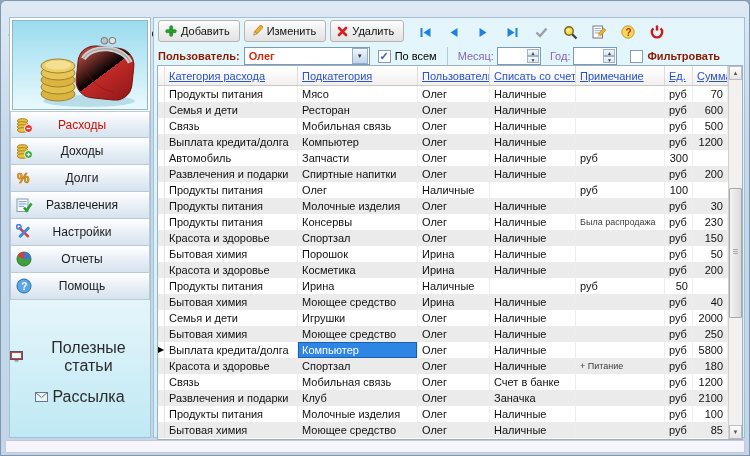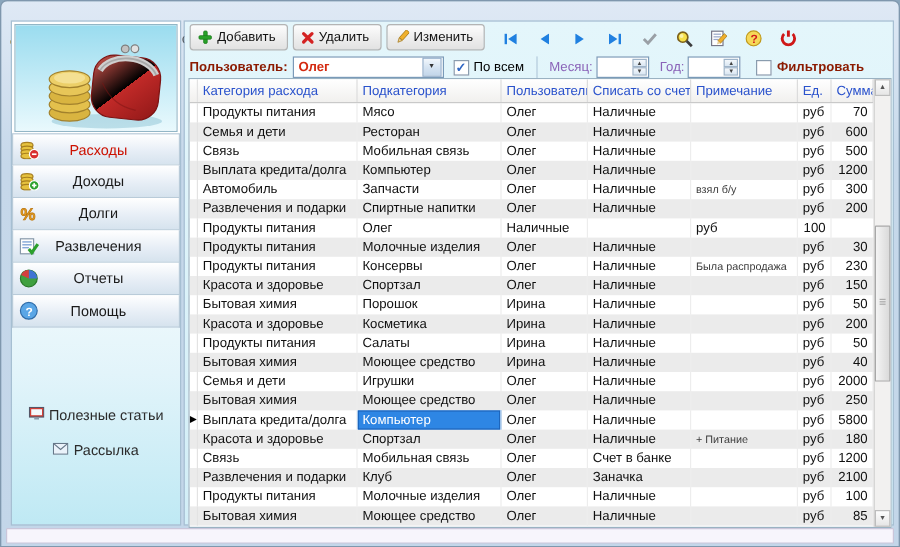--- a/index.html
+++ b/index.html
@@ -28,21 +28,21 @@
   .logo { position:absolute; left:2px; top:2px; width:136px; height:90px; border:1px solid #93b6c6; }
   .side-nav { position:absolute; left:0px; top:93px; width:140px; }
   .side-btn { position:relative; width:100%; height:27px; display:flex; align-items:center;
     background:linear-gradient(180deg,#ffffff,#e7eef6 55%,#d6e3ee); border:1px solid #b9cbd9; border-top:none;
     font-size:12px; color:#1b1b1b; cursor:default; }
   .side-btn:first-child { border-top:1px solid #b9cbd9; }
   .side-btn .sicon { width:26px; display:flex; justify-content:center; }
   .side-btn .slabel { flex:1; text-align:center; margin-right:22px; }
   .side-btn.active .slabel { color:var(--active-red); font-weight:normal; }
   .side-links { position:absolute; left:0; top:308px; width:140px; text-align:center; }
-  .side-link { display:inline-flex; align-items:center; gap:4px; font-size:12px; color:#2b2b2b; margin-top:13px; cursor:pointer; }
+  .side-link { display:inline-flex; align-items:center; gap:4px; font-size:16px; color:#2b2b2b; margin-top:13px; cursor:pointer; }
 
   
   .main { position:absolute; left:152px; top:16px; width:592px; height:421px;
     background:linear-gradient(180deg,#e4f6fb,#d2eef7); border:1px solid #a6bfd2; }
 
   .toolbar { position:absolute; left:4px; top:2px; height:24px; display:flex; gap:4px; }
   .tbtn { height:22px; display:flex; align-items:center; gap:4px; padding:0 9px 0 6px;
     background:linear-gradient(180deg,#fdfdfd,#f0f0f0 45%,#e2e2e2); border:1px solid #b4b4b4; border-radius:3px;
     font-size:11px; color:#111; }
   .tool-icons { display:flex; align-items:center; gap:13px; margin-left:9px; }
@@ -62,21 +62,21 @@
   .spin .sb { position:absolute; right:1px; width:12px; height:7px; background:linear-gradient(180deg,#f4f8fc,#d9e6f2);
     border:1px solid #9fb4c9; font-size:5px; line-height:6px; text-align:center; color:#444; }
   .spin .up { top:1px; } .spin .dn { bottom:1px; }
   .boldred { font-weight:bold; color:var(--maroon); }
 
   
   .grid { position:absolute; left:3px; top:47px; width:586px; height:375px; background:#fff; border:1px solid #9ab2c2; }
   .grid-inner { position:absolute; left:0; top:0; right:14px; bottom:0; overflow:hidden; }
   .trow { display:grid; grid-template-columns:7px 133px 120px 72px 86px 89px 28px 1fr; height:16px; line-height:16px; }
   .thead { height:20px; line-height:20px; background:linear-gradient(180deg,#ffffff,#f1f0ee); border-bottom:1px solid #c9c9c9; }
-  .thead .cell { color:var(--header-blue); border-right:1px solid #dcdcdc; }
+  .thead .cell { color:var(--header-blue); border-right:1px solid #dcdcdc;text-decoration:underline; }
   .cell { font-size:11px; color:#101010; padding-left:4px; white-space:nowrap; overflow:hidden; border-right:1px solid #ededed; }
   .cell.ind { padding:0; border-right:1px solid #e3e3e3; font-size:8px; text-align:center; color:#000; }
   .trow.stripe { background:#ebebeb; }
   .cell.num { text-align:right; padding-right:4px; padding-left:0; }
   .cell.note { font-size:9px; color:#3c3c3c; line-height:17px; }
   .cell.sel { background:var(--sel-blue); color:#fff; box-shadow:inset 0 0 0 1px #1a5fb4; }
 
   
   .vscroll { position:absolute; right:0; top:0; bottom:0; width:14px; background:#f2f1f0; border-left:1px solid #cfcfcf; }
   .varrow { position:absolute; left:0; width:13px; height:14px; background:linear-gradient(180deg,#fdfdfd,#e6e6e6);
@@ -197,20 +197,30 @@
               <rect x="2.6" y="5.4" width="7.8" height="1.2" fill="#86a8d8"></rect>
               <rect x="2.6" y="7.8" width="5.5" height="1.2" fill="#86a8d8"></rect>
               <path d="M8 9.5 L10.5 12.5 L15.5 5.5" stroke="#2ca02c" stroke-width="2.6" fill="none"></path>
             </svg>
           </span>
           <span class="slabel">Развлечения</span>
         </div>
         <div class="side-btn">
           <span class="sicon">
             <svg width="16" height="16">
+              <rect x="1" y="7" width="14" height="2.6" rx="1" fill="#d84038" transform="rotate(45 8 8)"></rect>
+              <rect x="1" y="6.8" width="14" height="3" rx="1" fill="#4286dc" transform="rotate(-45 8 8)"></rect>
+              <circle cx="2.8" cy="2.8" r="2.2" fill="none" stroke="#4286dc" stroke-width="1.6"></circle>
+            </svg>
+          </span>
+          <span class="slabel">Настройки</span>
+        </div>
+        <div class="side-btn">
+          <span class="sicon">
+            <svg width="16" height="16">
               <circle cx="8" cy="8" r="7" fill="#3fa03f" stroke="#2a7a2a"></circle>
               <path d="M8 8 L8 1 A7 7 0 0 1 15 8 z" fill="#3f74d4"></path>
               <path d="M8 8 L1.6 5.2 A7 7 0 0 1 8 1 z" fill="#d43f3f"></path>
             </svg>
           </span>
           <span class="slabel">Отчеты</span>
         </div>
         <div class="side-btn">
           <span class="sicon">
             <svg width="16" height="16">
@@ -245,36 +255,36 @@
             <span style="display:inline-flex">
               <svg width="12" height="12">
                 <rect x="4.7" y="0.8" width="3" height="10.4" rx="1" fill="#28a228" stroke="#1c7a1c" stroke-width="0.6"></rect>
                 <rect x="0.8" y="4.7" width="10.4" height="3" rx="1" fill="#28a228" stroke="#1c7a1c" stroke-width="0.6"></rect>
               </svg>
             </span>
             <span>Добавить</span>
           </span>
           <span class="tbtn">
             <span style="display:inline-flex">
-              <svg width="11" height="11">
-                <path d="M2 2 L9 9 M9 2 L2 9" stroke="#d42222" stroke-width="2.7" stroke-linecap="round"></path>
-              </svg>
-            </span>
-            <span>Удалить</span>
-          </span>
-          <span class="tbtn">
-            <span style="display:inline-flex">
               <svg width="12" height="12">
                 <g transform="rotate(42 6 6)">
                   <rect x="4.6" y="-1" width="3.4" height="8.6" fill="#f0b02c" stroke="#a87a14" stroke-width="0.7"></rect>
                   <path d="M4.6 8 L6.3 11.4 L8 8 z" fill="#e8cf9a" stroke="#a87a14" stroke-width="0.6"></path>
                 </g>
               </svg>
             </span>
             <span>Изменить</span>
+          </span>
+          <span class="tbtn">
+            <span style="display:inline-flex">
+              <svg width="11" height="11">
+                <path d="M2 2 L9 9 M9 2 L2 9" stroke="#d42222" stroke-width="2.7" stroke-linecap="round"></path>
+              </svg>
+            </span>
+            <span>Удалить</span>
           </span>
         </span>
       <span class="tool-icons" id="tb-icons">
           <span class="tool-ic">
             <svg width="11" height="9">
               <rect x="0.5" y="0" width="2" height="9" fill="#2080e0"></rect>
               <path d="M10.5 0 L3.5 4.5 L10.5 9 z" fill="#2080e0"></path>
             </svg>
           </span>
           <span class="tool-ic">
@@ -409,21 +419,20 @@
               <span class="cell note"></span>
               <span class="cell">руб</span>
               <span class="cell num">1200</span>
             </div>
             <div class="trow">
               <span class="cell ind"></span>
               <span class="cell">Автомобиль</span>
               <span class="cell">Запчасти</span>
               <span class="cell">Олег</span>
               <span class="cell">Наличные</span>
-              <span class="cell note">взял б/у</span>
               <span class="cell">руб</span>
               <span class="cell num">300</span>
             </div>
             <div class="trow stripe">
               <span class="cell ind"></span>
               <span class="cell">Развлечения и подарки</span>
               <span class="cell">Спиртные напитки</span>
               <span class="cell">Олег</span>
               <span class="cell">Наличные</span>
               <span class="cell note"></span>
@@ -485,21 +494,20 @@
               <span class="cell">Косметика</span>
               <span class="cell">Ирина</span>
               <span class="cell">Наличные</span>
               <span class="cell note"></span>
               <span class="cell">руб</span>
               <span class="cell num">200</span>
             </div>
             <div class="trow">
               <span class="cell ind"></span>
               <span class="cell">Продукты питания</span>
-              <span class="cell">Салаты</span>
               <span class="cell">Ирина</span>
               <span class="cell">Наличные</span>
               <span class="cell note"></span>
               <span class="cell">руб</span>
               <span class="cell num">50</span>
             </div>
             <div class="trow stripe">
               <span class="cell ind"></span>
               <span class="cell">Бытовая химия</span>
               <span class="cell">Моющее средство</span>

